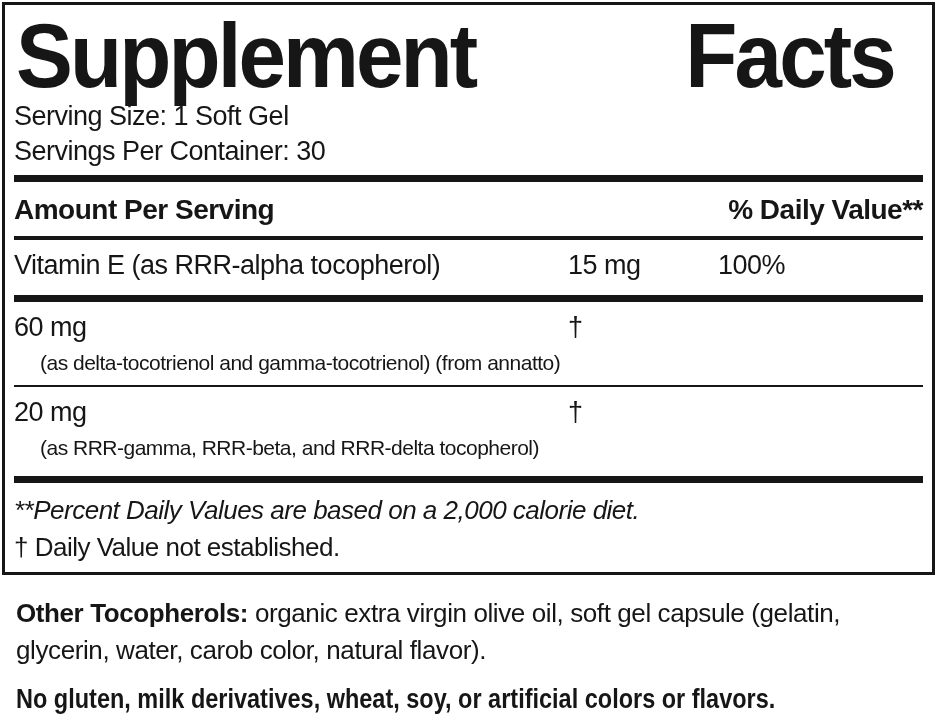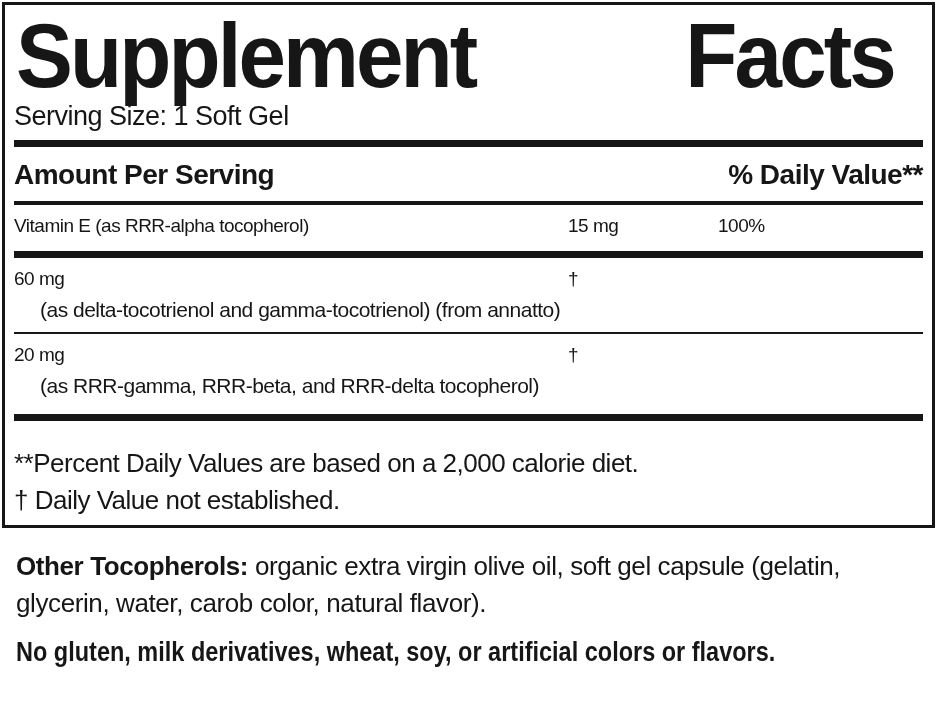--- a/index.html
+++ b/index.html
@@ -63,40 +63,41 @@
     height: 4px;
     background: #161616;
   }
   .rule-thin {
     height: 2px;
     background: #161616;
   }
   .nutrient-row {
     display: grid;
     grid-template-columns: 1fr 150px 205px;
-    font-size: 19px;
+    font-size: 27px;
     letter-spacing: -0.5px;
     padding: 10px 0 8px 0;
   }
   .nutrient-row .n-amt,
   .nutrient-row .n-dv {
     text-align: left;
   }
   .sub-line {
     font-size: 21px;
     letter-spacing: -0.5px;
     padding: 0 0 10px 26px;
   }
   .footnote {
     font-size: 26px;
     line-height: 37px;
     letter-spacing: -0.5px;
   }
   .footnote.first {
-    padding-top: 24px;
+    padding-top: 9px;
+    font-style: italic;
   }
   .footnote.last {
     padding-bottom: 4px;
   }
   .other-ing {
     margin: 20px 15px 0 16px;
     width: 915px;
     font-size: 26px;
     line-height: 37px;
     letter-spacing: -0.4px;
@@ -120,20 +121,21 @@
 <div class="page">
 
   <div class="facts-box">
 
     <div class="title-row">
       <span>Supplement</span>
       <span>Facts</span>
     </div>
 
     <div class="serving-line">Serving Size: 1 Soft Gel</div>
+    <div class="serving-line">Servings Per Container: 30</div>
 
     <div class="bar-thick"></div>
 
     <div class="header-row">
       <span>Amount Per Serving</span>
       <span>% Daily Value**</span>
     </div>
 
     <div class="rule-medium"></div>
 

